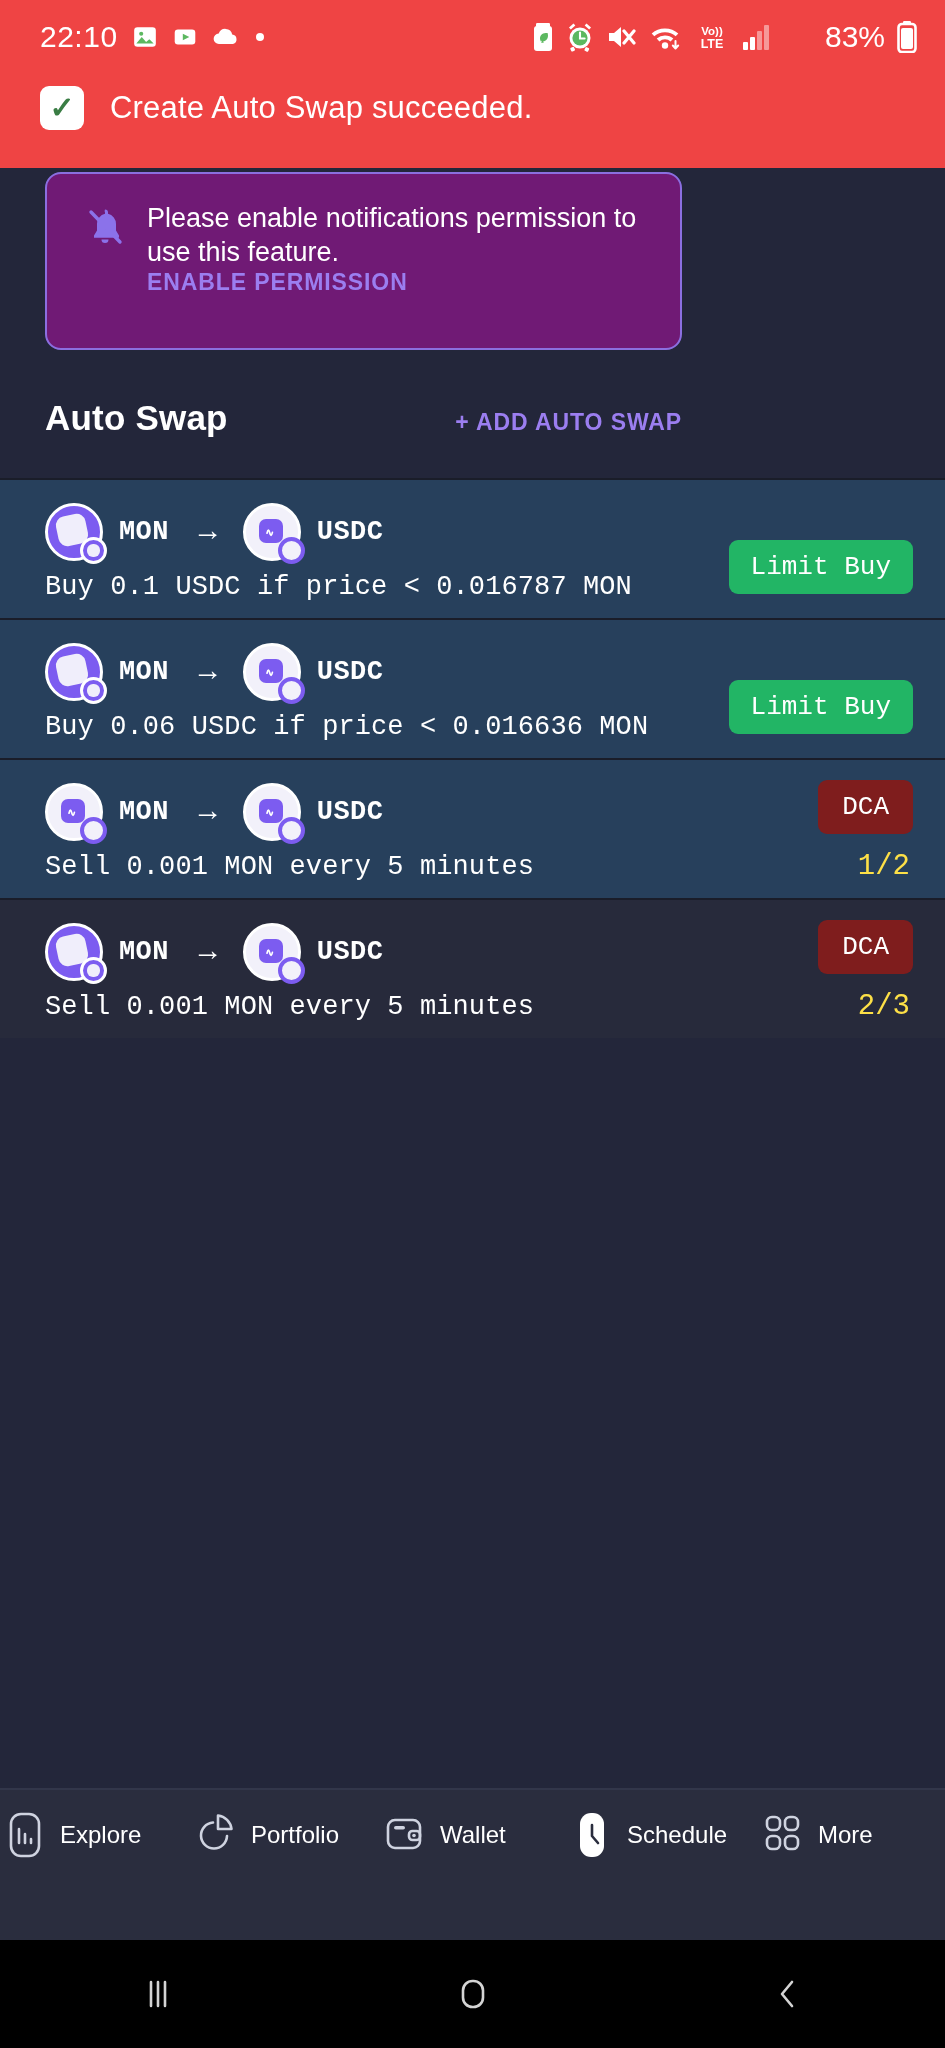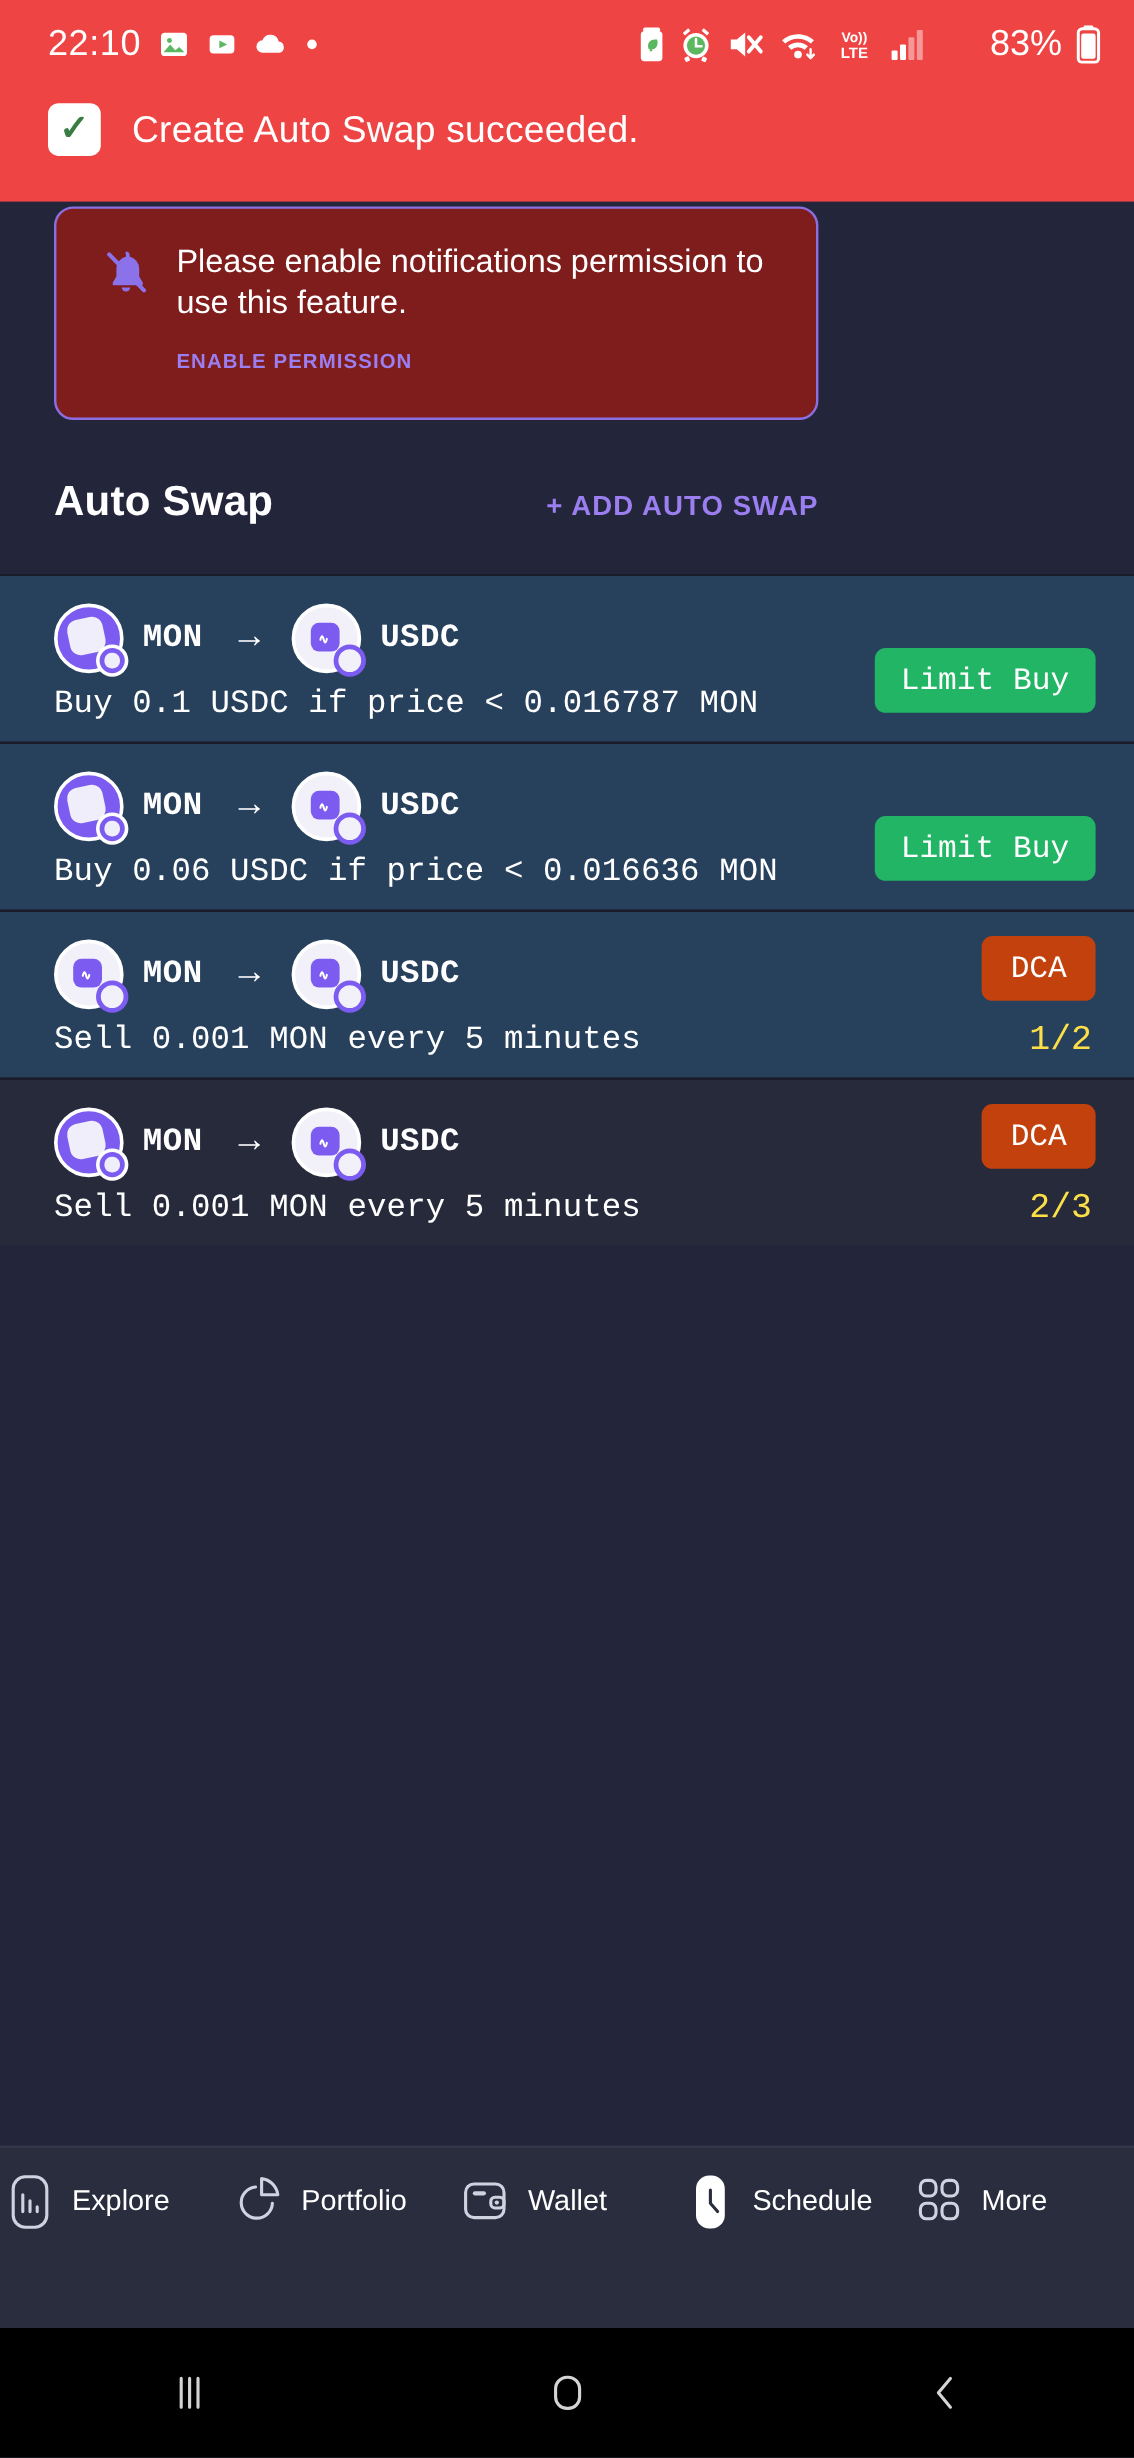--- a/index.html
+++ b/index.html
@@ -35,28 +35,28 @@
     width:44px; height:44px; border-radius:9px; background:#fff;
     display:flex; align-items:center; justify-content:center;
     color:#3a7d44; font-size:30px; line-height:1; font-weight:700;
   }
   .snack-text{ color:#fff; font-size:31px; letter-spacing:.2px; }
 
   
   .perm-card{
     position:absolute; left:45px; top:172px; width:637px; height:178px;
     border:2px solid #8b6fe0; border-radius:16px;
-    background:#7f1d1d;
+    background:#701a75;
   }
   .perm-inner{ display:flex; padding:27px 0 0 38px; gap:22px; }
   .perm-bell{ flex:0 0 auto; padding-top:4px; }
   .perm-body{ padding-top:0; }
   .perm-msg{ color:#fff; font-size:27px; line-height:1.26; max-width:500px; }
   .perm-link{
-    margin-top:23px; color:#9b7ef0; font-size:17px; font-weight:700;
+    color:#9b7ef0; font-size:23px; font-weight:700;
     letter-spacing:.9px;
   }
 
   
   .sect-head{
     position:absolute; left:45px; top:398px; width:637px;
     display:flex; align-items:baseline; justify-content:space-between;
   }
   .sect-title{ color:#fff; font-size:35px; font-weight:700; letter-spacing:.2px; }
   .sect-action{ color:#9b7ef0; font-size:23px; font-weight:700; letter-spacing:.9px; }
@@ -80,21 +80,21 @@
   }
   .token{ display:flex; align-items:center; gap:16px; }
   .tok-name{ color:#fff; font-size:27px; font-weight:700; letter-spacing:.4px; }
   .arrow{ color:#fff; font-size:30px; margin:0 26px 0 30px; line-height:1; }
   .badge{
     position:absolute; right:32px; top:20px;
     border-radius:9px; padding:10px 20px; color:#fff;
     font-size:26px; line-height:1;
   }
   .badge.limit{ background:#22b565; padding:14px 22px;margin-top:40px; }
-  .badge.dca{ background:#c2410c; padding:14px 24px; }
+  .badge.dca{ background:#7f1d1d; padding:14px 24px; }
   .row-desc{
     position:absolute; left:45px; top:92px; color:#fff; font-size:27px;
     letter-spacing:.1px;
   }
   .row-count{
     position:absolute; right:35px; top:90px; color:#fde047; font-size:29px;
   }
 
   
   .coin{ position:relative; width:58px; height:58px; }

